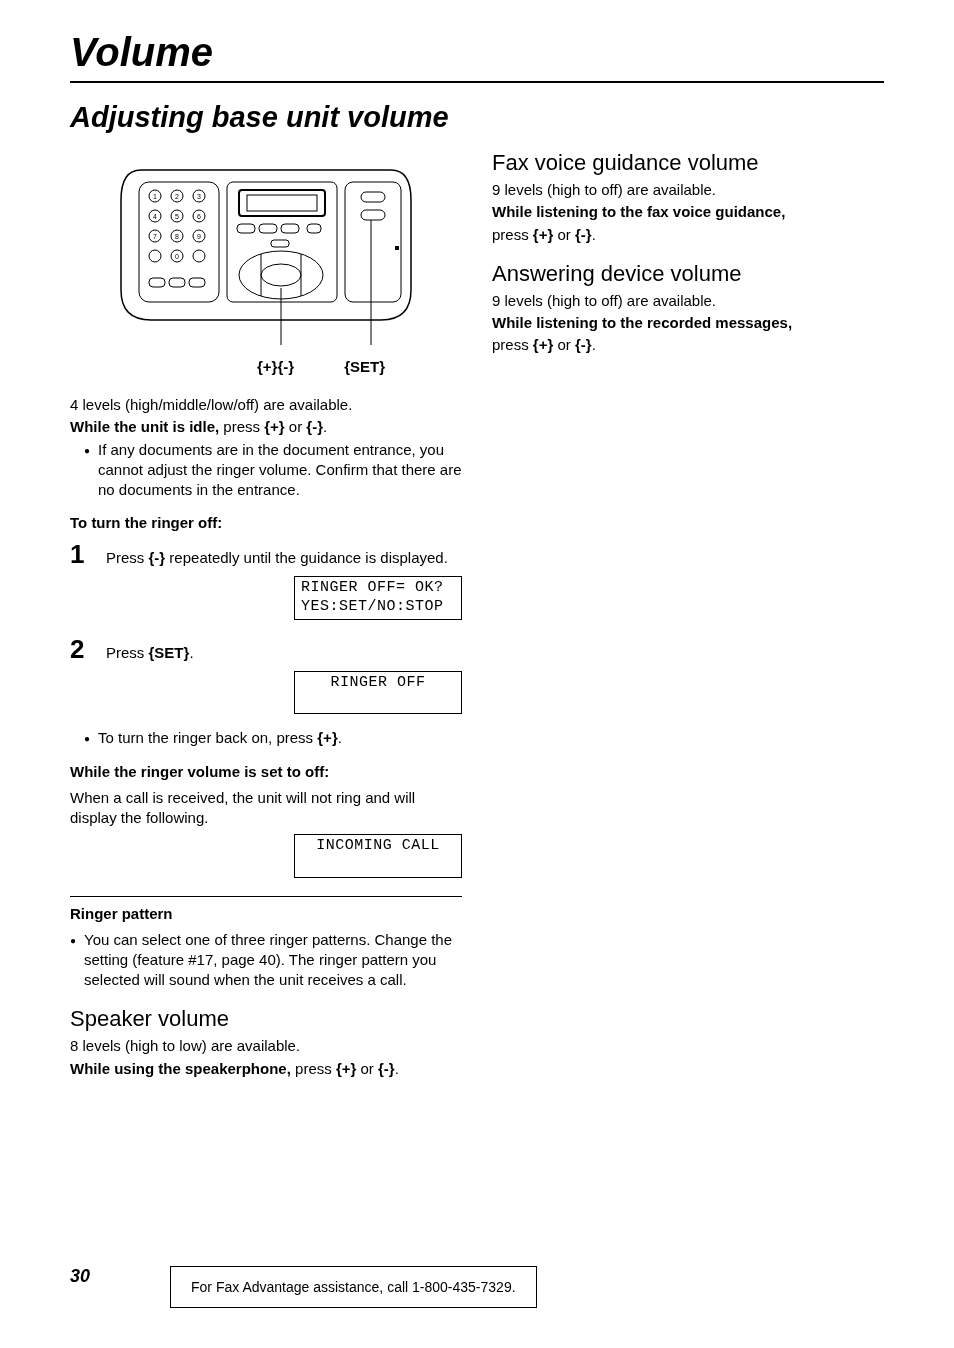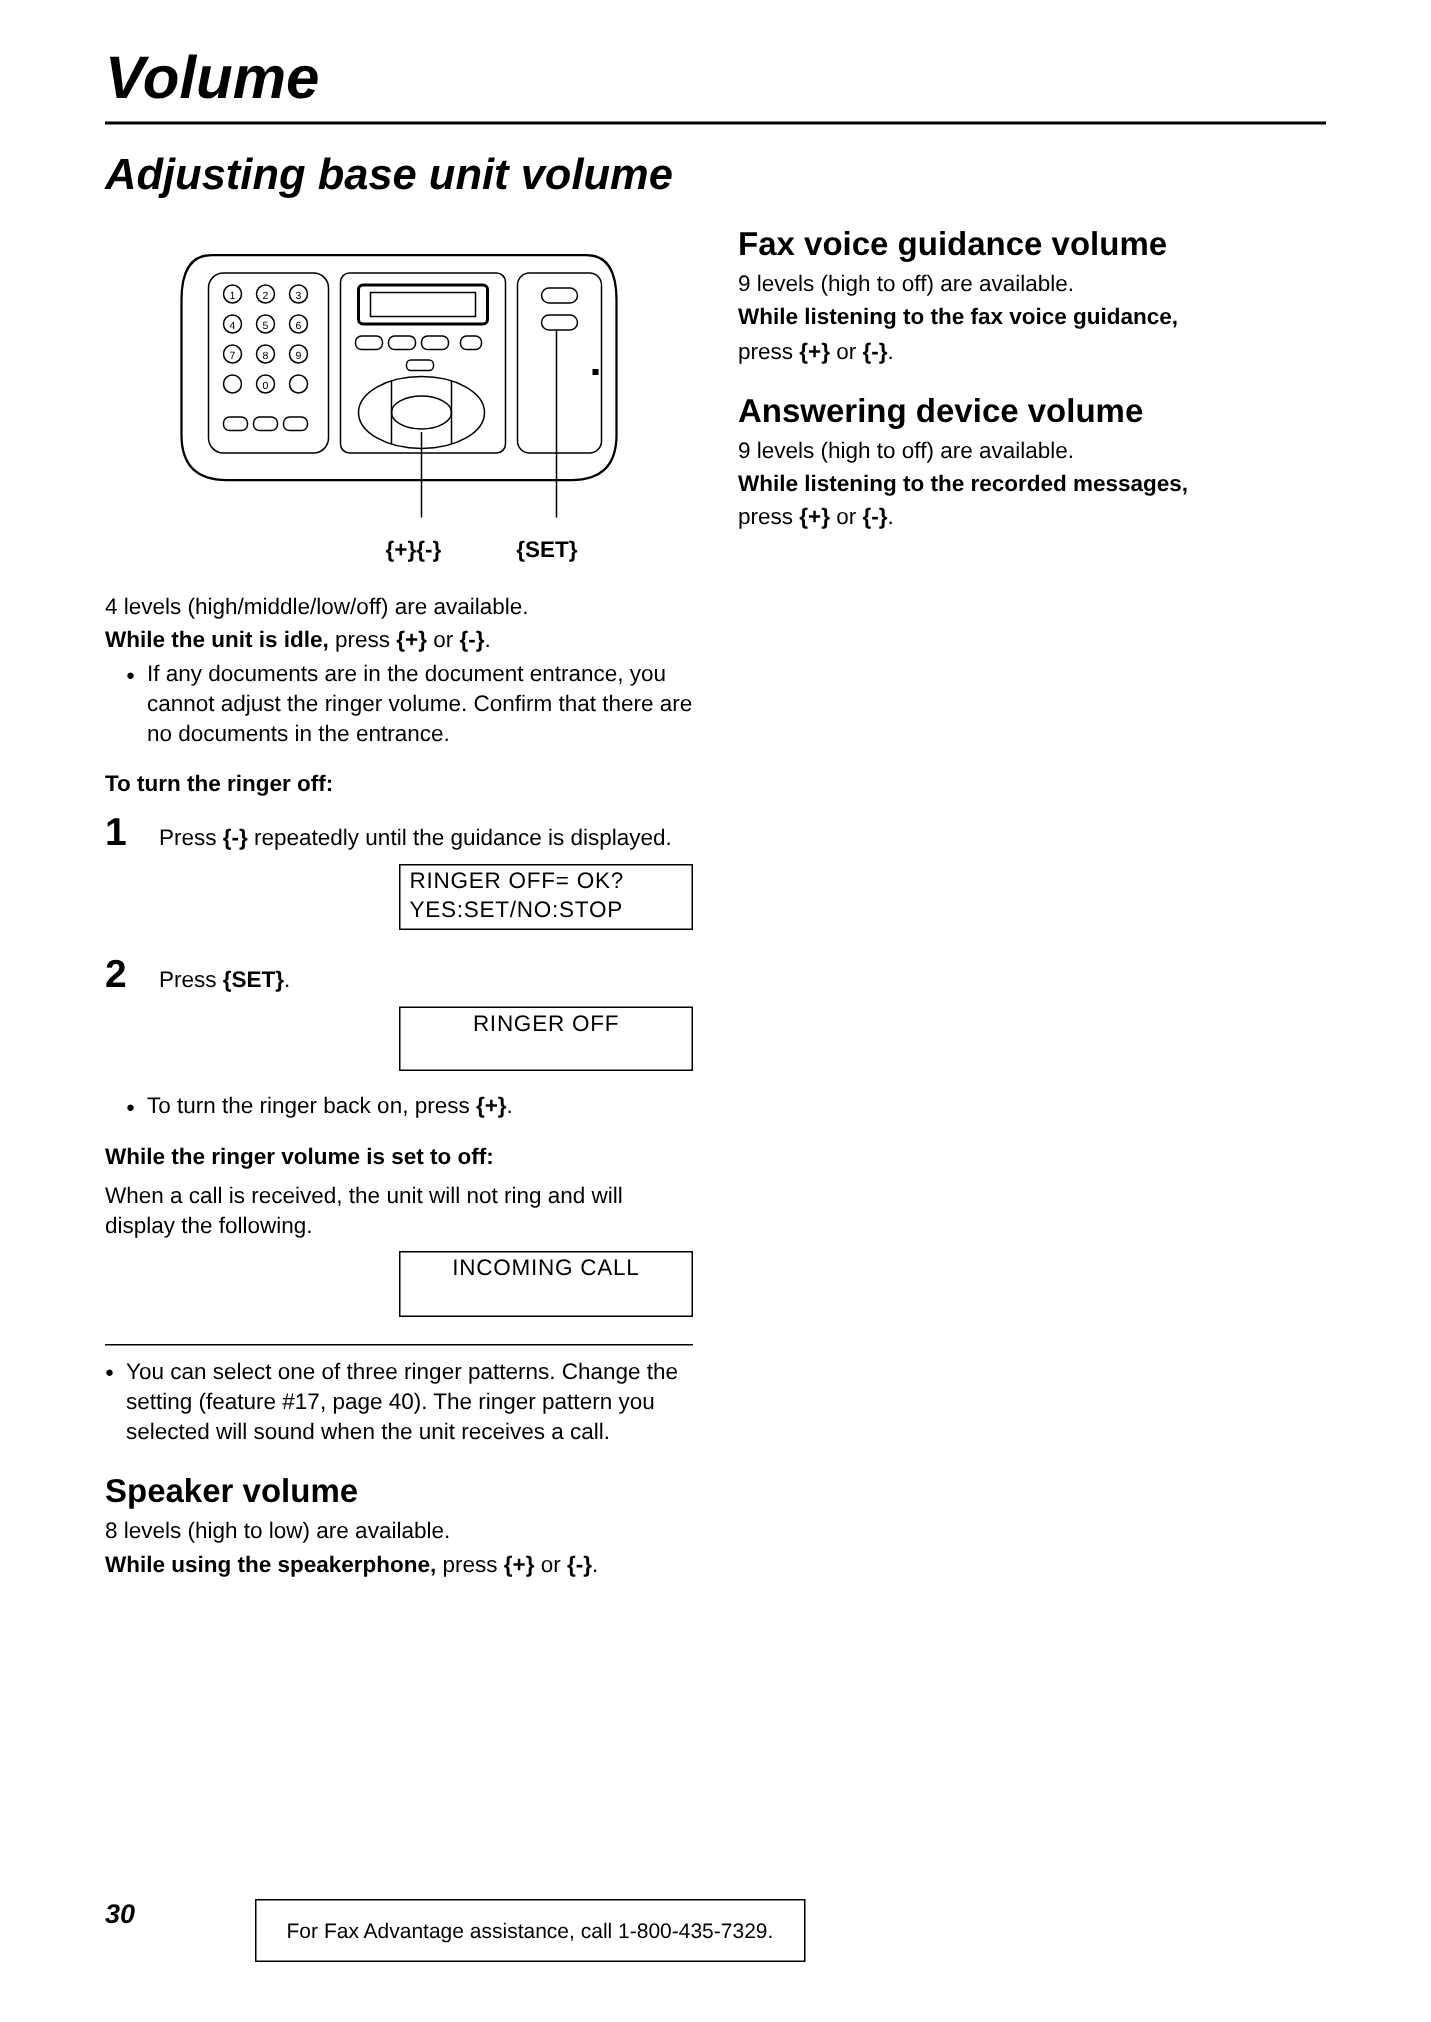--- a/index.html
+++ b/index.html
@@ -45,21 +45,21 @@
     display: flex;
     justify-content: center;
     gap: 50px;
     font-weight: bold;
     font-size: 15px;
     margin-top: 8px;
     padding-left: 110px;
   }
   .section-heading {
     font-size: 22px;
-    font-weight: bold;
+    font-weight: normal;
     margin-top: 16px;
     margin-bottom: 4px;
   }
   .para {
     font-size: 15px;
     line-height: 1.35;
     margin-bottom: 2px;
   }
   .bold { font-weight: bold; }
   .bullet-list {
@@ -97,24 +97,24 @@
     font-size: 26px;
     font-weight: bold;
     width: 20px;
   }
   .numstep .txt {
     font-size: 15px;
     line-height: 1.35;
     flex: 1;
   }
   .display-box {
-    font-family: Liberation Sans, sans-serif;
+    font-family: Liberation Mono, monospace;
     font-size: 15px;
     border: 1px solid #000;
-    width: 196px;
+    width: 168px;
     padding: 2px 6px;
     margin: 6px 0 14px auto;
     line-height: 1.25;
     letter-spacing: 0.5px;
     text-align: left;
     min-height: 38px;
   }
   .display-box.center { text-align: center; }
   .sep {
     border: none;
@@ -262,20 +262,21 @@
     </ul>
 
     <div class="subhead">While the ringer volume is set to off:</div>
     <p class="para">When a call is received, the unit will not ring and will display the following.</p>
     <div class="display-box center">
       <div>INCOMING CALL</div>
       <div>&nbsp;</div>
     </div>
 
     <hr class="sep">
+    <div class="subhead" style="margin-top:4px;">Ringer pattern</div>
     <ul class="bullet-list" style="padding-left:0;">
       <li>You can select one of three ringer patterns. Change the setting (feature #17, page 40). The ringer pattern you selected will sound when the unit receives a call.</li>
     </ul>
 
     <div class="section-heading">Speaker volume</div>
     <p class="para">8 levels (high to low) are available.</p>
     <p class="para">
       <span class="bold">While using the speakerphone,</span><span> press </span><span class="key">{+}</span><span> or </span><span class="key">{-}</span><span>.</span>
     </p>
 

